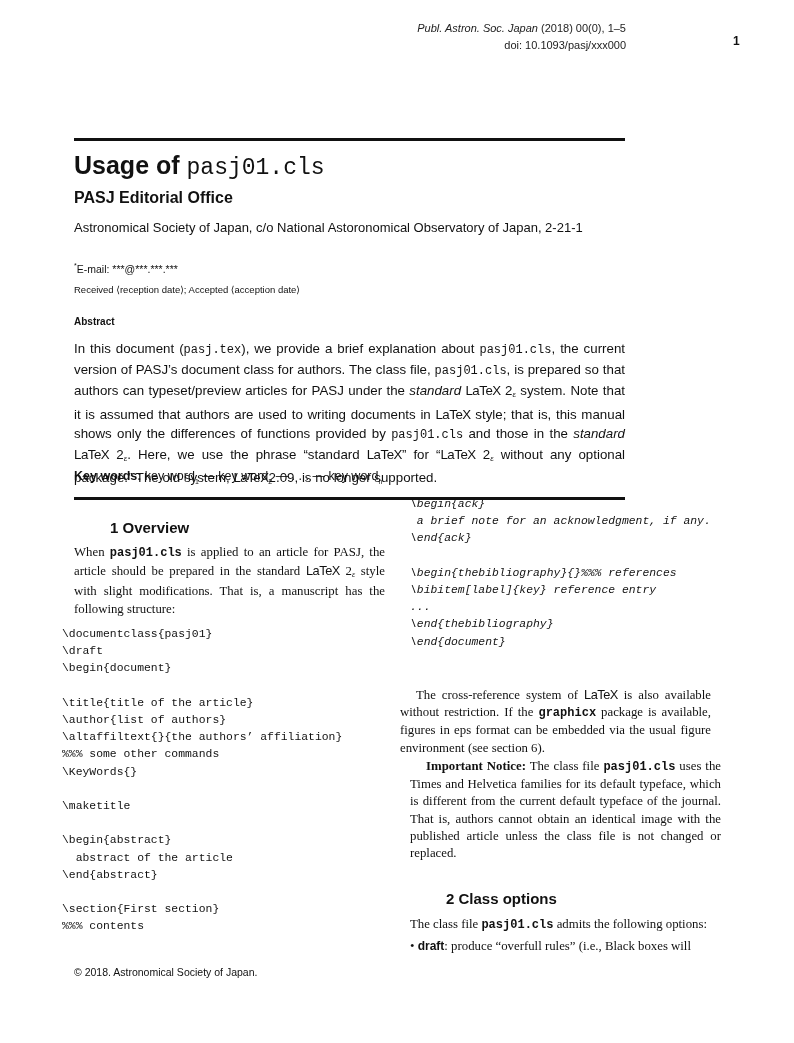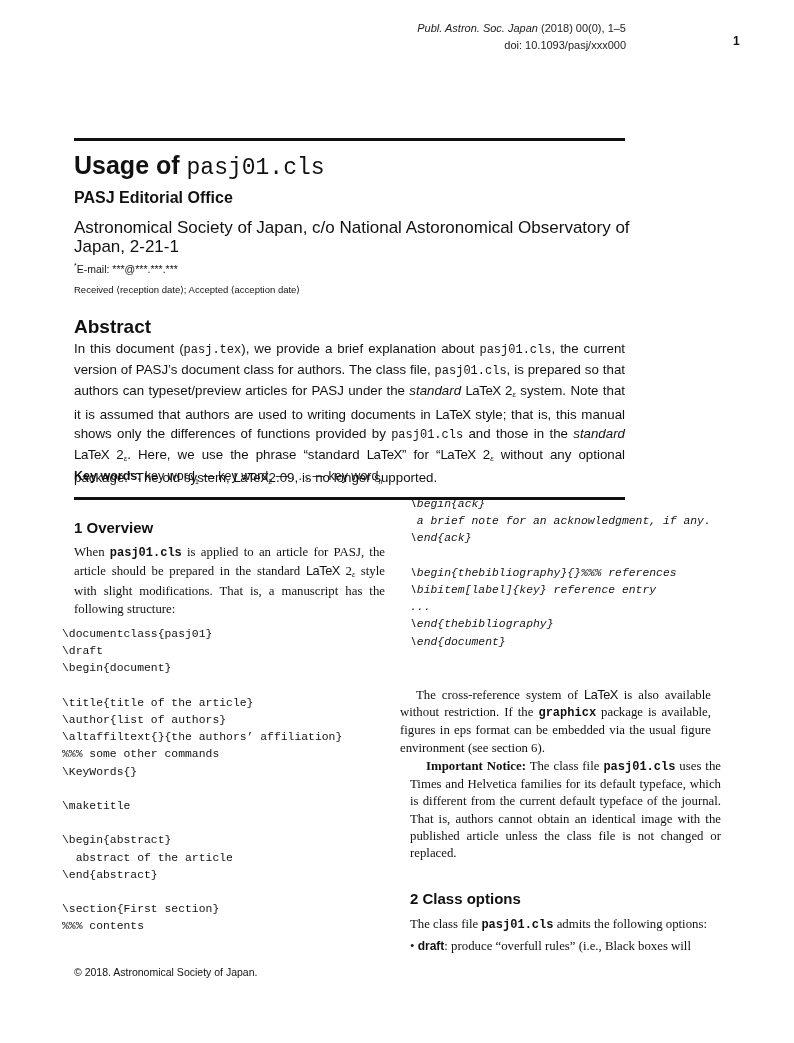--- a/index.html
+++ b/index.html
@@ -7,36 +7,36 @@
 
   .running-head { position: absolute; right: 168px; top: 20px; text-align: right; font-family: "Liberation Sans", sans-serif; font-size: 11px; line-height: 17px; color: #222; }
   .running-head i { font-style: italic; }
   .page-num { position: absolute; left: 733px; top: 34px; font-family: "Liberation Sans", sans-serif; font-weight: bold; font-size: 12px; }
 
   .rule-thick { position: absolute; left: 74px; width: 551px; height: 3px; background: #111; }
 
   .title { position: absolute; left: 74px; top: 150px; font-family: "Liberation Sans", sans-serif; font-weight: bold; font-size: 25px; line-height: 30px; white-space: nowrap; }
   .title .tt { font-family: "Liberation Mono", monospace; font-weight: normal; font-size: 23px; }
   .author { position: absolute; left: 74px; top: 189px; font-family: "Liberation Sans", sans-serif; font-weight: bold; font-size: 16px; }
-  .affil { position: absolute; left: 74px; top: 218px; width: 560px; font-family: "Liberation Sans", sans-serif; font-size: 17px; line-height: 19px; }
+  .affil { position: absolute; left: 74px; top: 218px; width: 560px; font-family: "Liberation Sans", sans-serif; font-size: 13px; line-height: 19px; }
   .email { position: absolute; left: 74px; top: 262px; font-family: "Liberation Sans", sans-serif; font-size: 10.5px; }
   .email sup { font-size: 7px; }
   .received { position: absolute; left: 74px; top: 284px; font-family: "Liberation Sans", sans-serif; font-size: 9.5px; }
 
-  .abstract-head { position: absolute; left: 74px; top: 316px; font-family: "Liberation Sans", sans-serif; font-weight: bold; font-size: 19px; }
+  .abstract-head { position: absolute; left: 74px; top: 316px; font-family: "Liberation Sans", sans-serif; font-weight: bold; font-size: 10px; }
   .abstract-body { position: absolute; left: 74px; top: 339px; width: 551px; font-family: "Liberation Sans", sans-serif; font-size: 13.3px; line-height: 19.2px; text-align: justify; }
   .abstract-body .tt { font-family: "Liberation Mono", monospace; font-size: 12px; }
   .abstract-body i { font-style: italic; }
   .latex { font-family: "Liberation Sans", sans-serif; letter-spacing: -0.5px; }
   .sub-eps { font-size: 8px; vertical-align: -2px; font-style: italic; }
   .keywords { position: absolute; left: 74px; top: 469px; font-family: "Liberation Sans", sans-serif; font-size: 12.5px; }
   .keywords b { font-weight: bold; }
   .keywords sub { font-size: 7px; }
 
-  .sec-head { position: absolute; font-family: "Liberation Sans", sans-serif; font-weight: bold; font-size: 15px; }
+  .sec-head { position: absolute; font-family: "Liberation Sans", sans-serif; font-weight: bold; font-size: 15px; margin-left: 36px; }
   .para { position: absolute; font-family: "Liberation Serif", serif; font-size: 12.8px; line-height: 17.2px; text-align: justify; }
   .para .tt { font-family: "Liberation Mono", monospace; font-weight: bold; font-size: 12px; }
   .code { position: absolute; font-family: "Liberation Mono", monospace; font-size: 11.4px; line-height: 17.2px; white-space: pre; margin: 0; }
   .copyright { position: absolute; left: 74px; top: 966px; font-family: "Liberation Sans", sans-serif; font-size: 10.5px; }
   .bullet { position: absolute; left: 410px; top: 938px; width: 311px; font-family: "Liberation Serif", serif; font-size: 12.8px; line-height: 17px; white-space: nowrap; }
   .bullet .tt { font-family: Liberation Sans, sans-serif; font-weight: bold; font-size: 12px; }
 </style>
 </head>
 <body>
 

